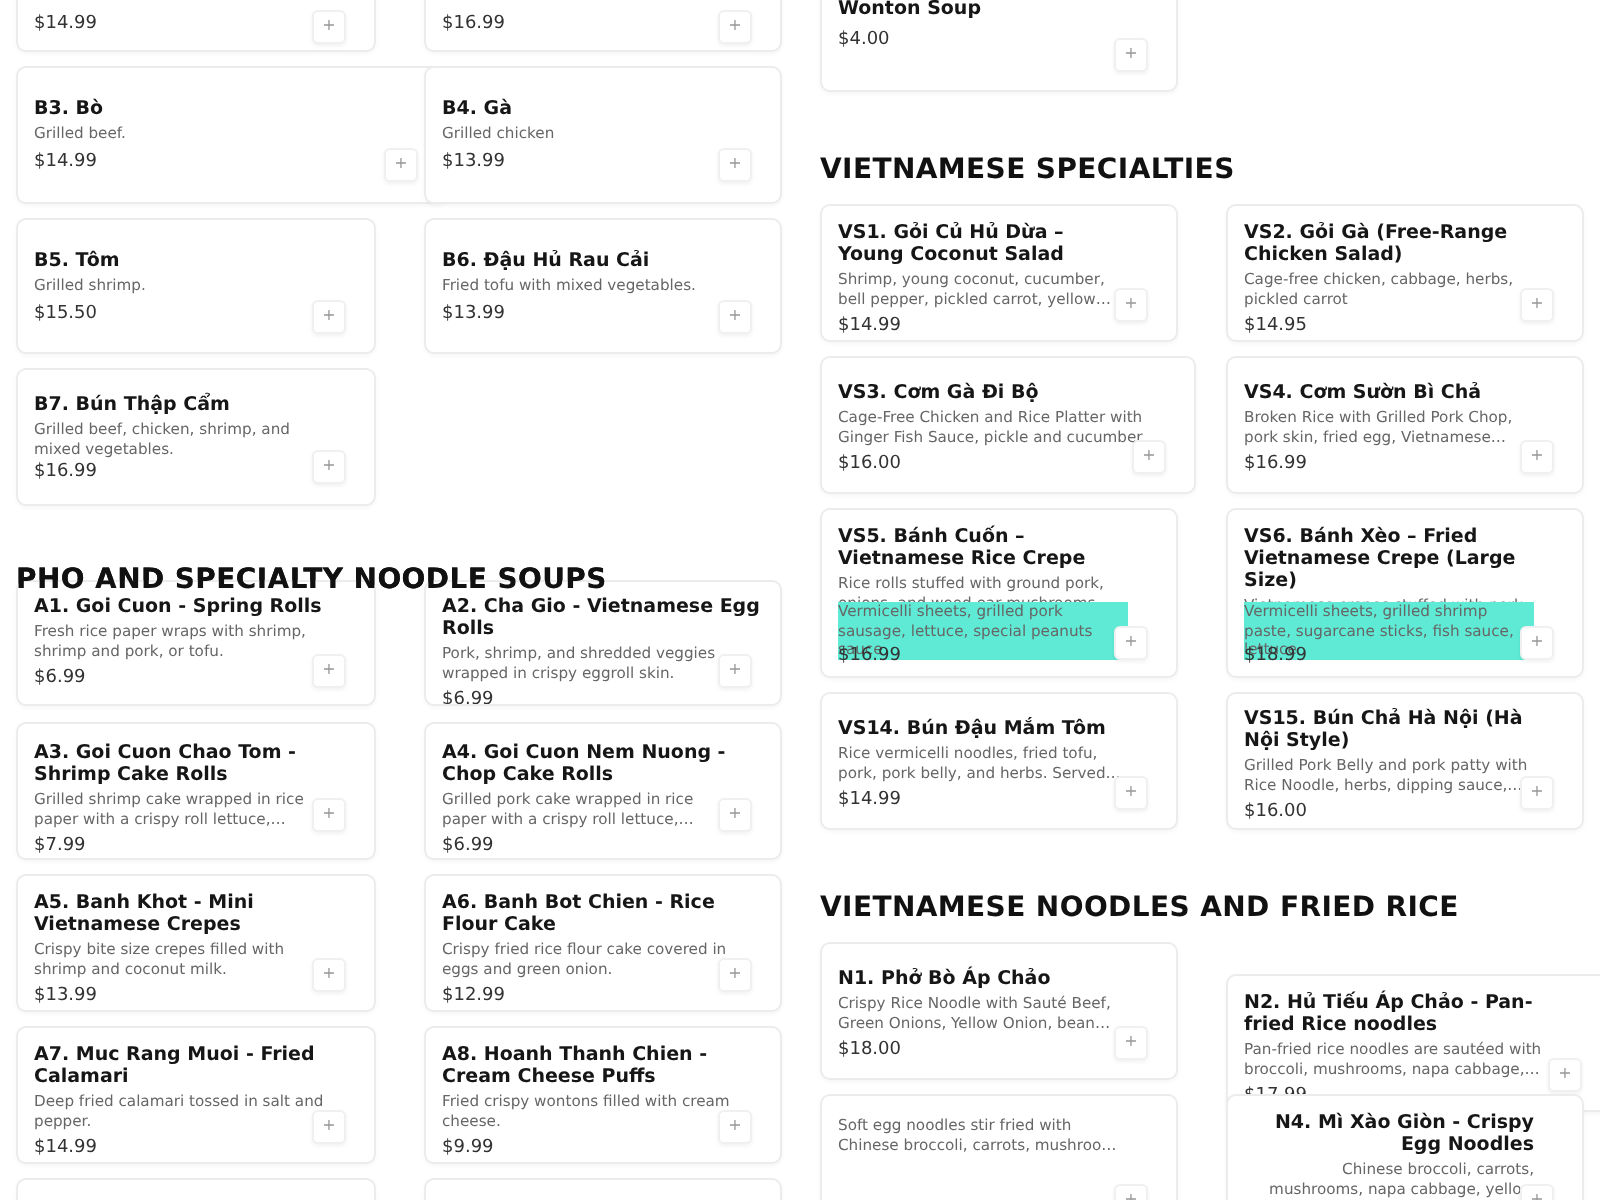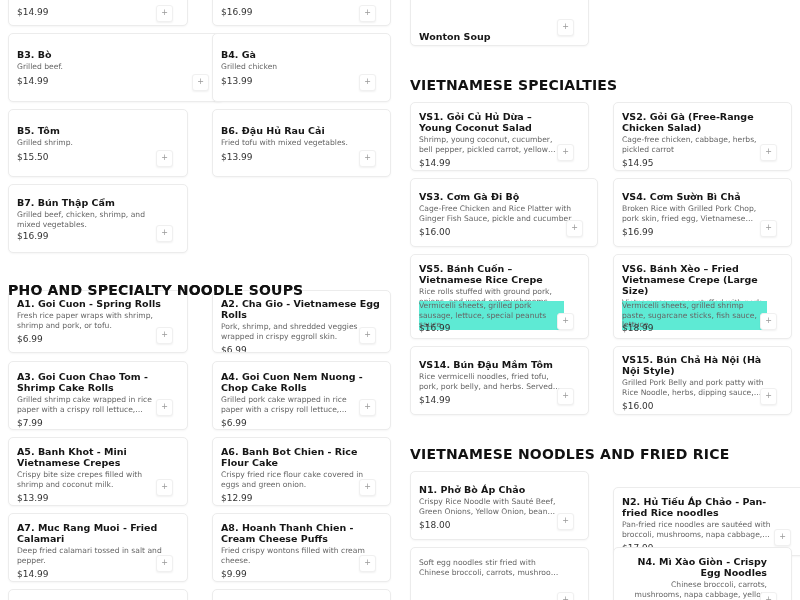--- a/index.html
+++ b/index.html
@@ -170,21 +170,21 @@
     <div class="desc">Fried crispy wontons filled with cream cheese.</div>
     <div class="price">$9.99</div>
   </div>
   <div class="plus" style="top:41px;">+</div>
 </div>
 
 <div class="card" style="left:8px;top:589px;width:180px;height:40px;"></div>
 <div class="card" style="left:212px;top:589px;width:179px;height:40px;"></div>
 
 <div class="card" style="left:410px;top:-20px;width:179px;height:66px;">
-  <div class="inner" style="top:18px;margin-top:32px;">
+  <div class="inner" style="top:18px;">
     <div class="title">Wonton Soup</div>
     <div class="price" style="margin-top:5px">$4.00</div>
   </div>
   <div class="plus" style="top:38px;">+</div>
 </div>
 
 <div class="section" style="left:410px;top:77px;">VIETNAMESE SPECIALTIES</div>
 
 <div class="card" style="left:410px;top:102px;width:179px;height:69px;">
   <div class="inner" style="top:8px;">

